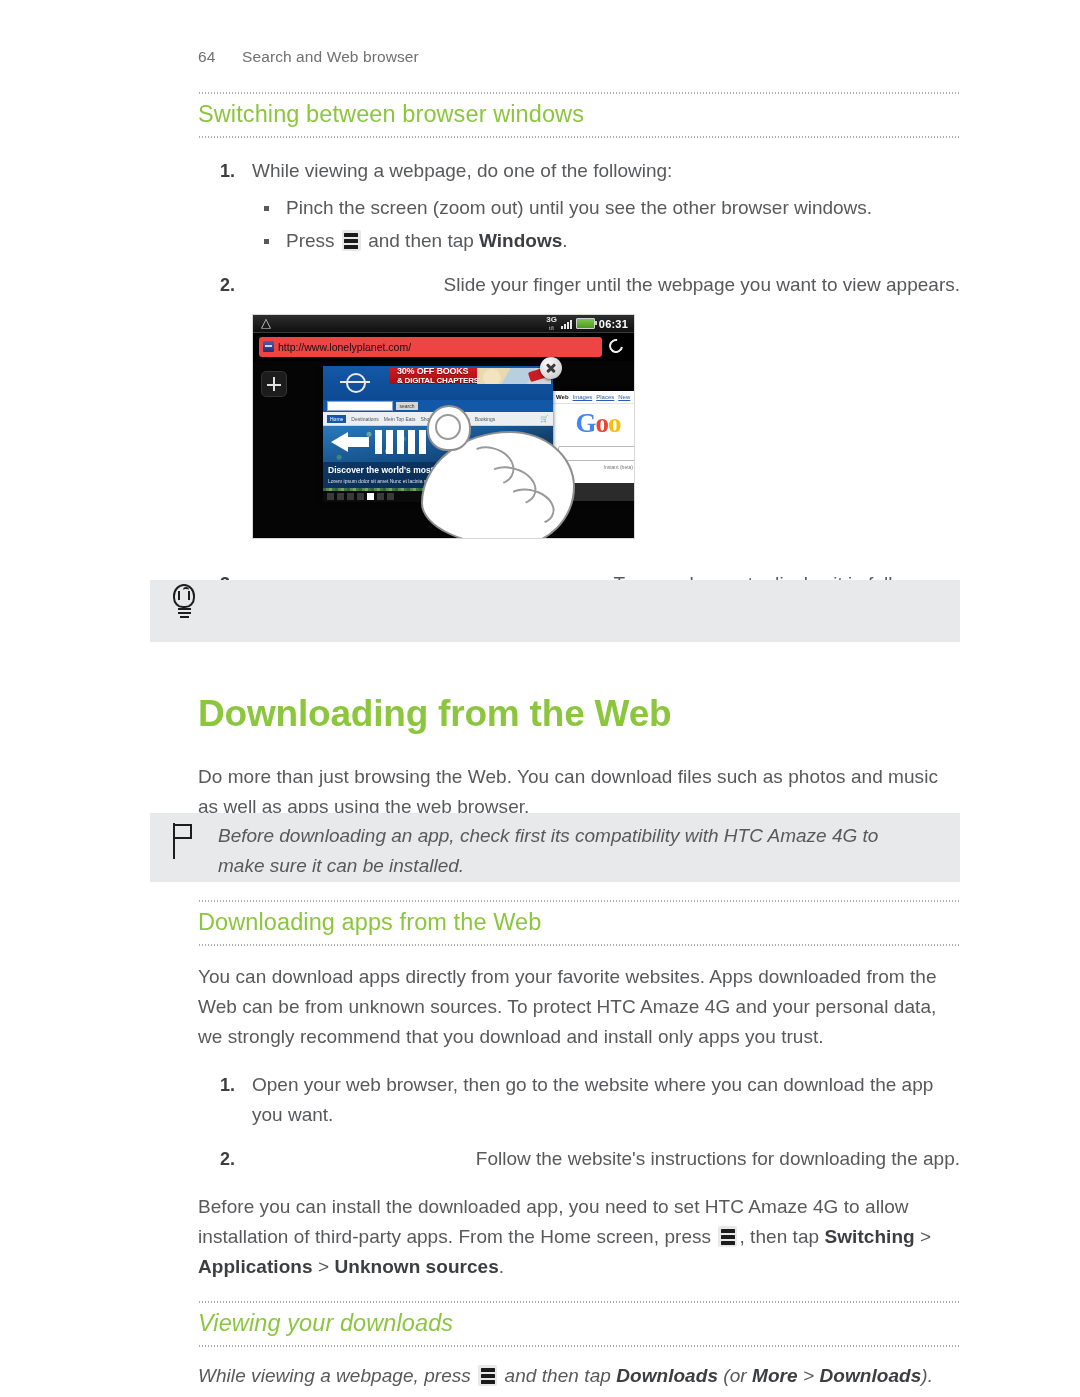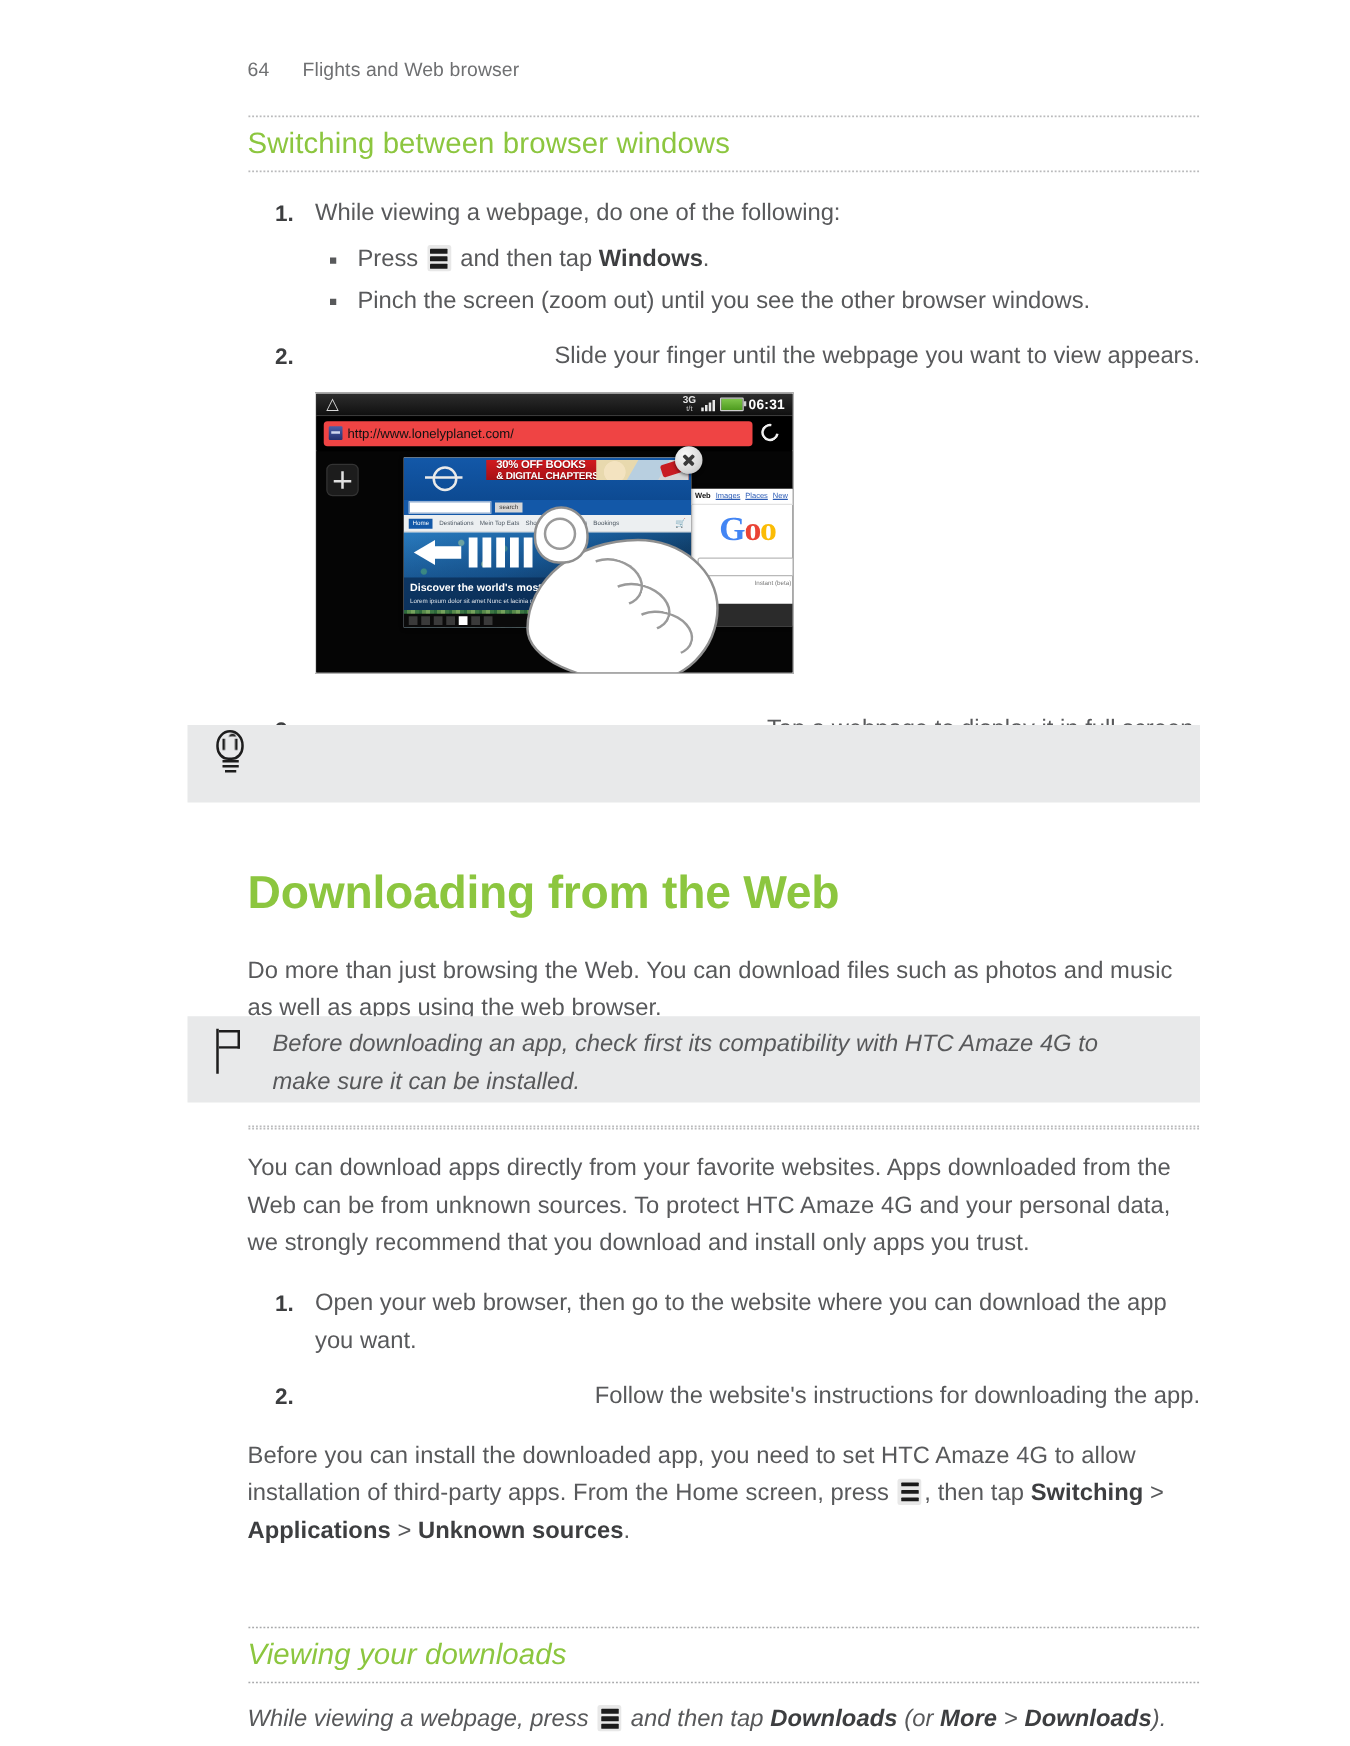--- a/index.html
+++ b/index.html
@@ -544,42 +544,42 @@
     content: ""; position: absolute; right: -2.2px; top: -2.2px;
     width: 0; height: 0;
   }
 </style>
 </head>
 <body>
 
 <div class="page">
 
   <div class="runhead">
-    <span class="pg">64</span><span>Flights and Web browser</span>
+    <span class="pg">64</span><span>Search and Web browser</span>
   </div>
 
   <div class="col">
 
     <div class="dotrule"></div>
     <h2 class="sub">Switching between browser windows</h2>
     <div class="dotrule"></div>
 
     <div style="height:18px"></div>
 
     <ol class="steps">
       <li>
         <span>While viewing a webpage, do one of the following:</span>
         <ul class="bul">
+          <li>Pinch the screen (zoom out) until you see the other browser windows.</li>
           <li>
             <span>Press</span>
             <span class="menuicon"><i></i><i></i><i></i></span>
             <span>and then tap</span>
             <b>Windows</b><span>.</span>
           </li>
-          <li>Pinch the screen (zoom out) until you see the other browser windows.</li>
         </ul>
       </li>
       <li>Slide your finger until the webpage you want to view appears.</li>
     </ol>
 
     <div style="height:14px"></div>
     <div style="padding-left:54px">
       <div class="shot">
 
         <div class="shot-status">
@@ -737,20 +737,21 @@
       <div class="flag">
         <span class="pole"></span>
         <span class="cloth"></span>
       </div>
     </div>
     <div class="co-text" style="padding-top:8px;font-style:italic;">Before downloading an app, check first its compatibility with HTC Amaze 4G to make sure it can be installed.</div>
   </div>
 
   <div style="position:absolute; left:198px; top:900px; width:762px;">
     <div class="dotrule"></div>
+    <h2 class="sub">Downloading apps from the Web</h2>
     <div class="dotrule"></div>
 
     <div style="height:16px"></div>
     <p class="body">You can download apps directly from your favorite websites. Apps downloaded from the Web can be from unknown sources. To protect HTC Amaze 4G and your personal data, we strongly recommend that you download and install only apps you trust.</p>
 
     <div style="height:18px"></div>
     <ol class="steps">
       <li>Open your web browser, then go to the website where you can download the app you want.</li>
       <li>Follow the website's instructions for downloading the app.</li>
     </ol>

